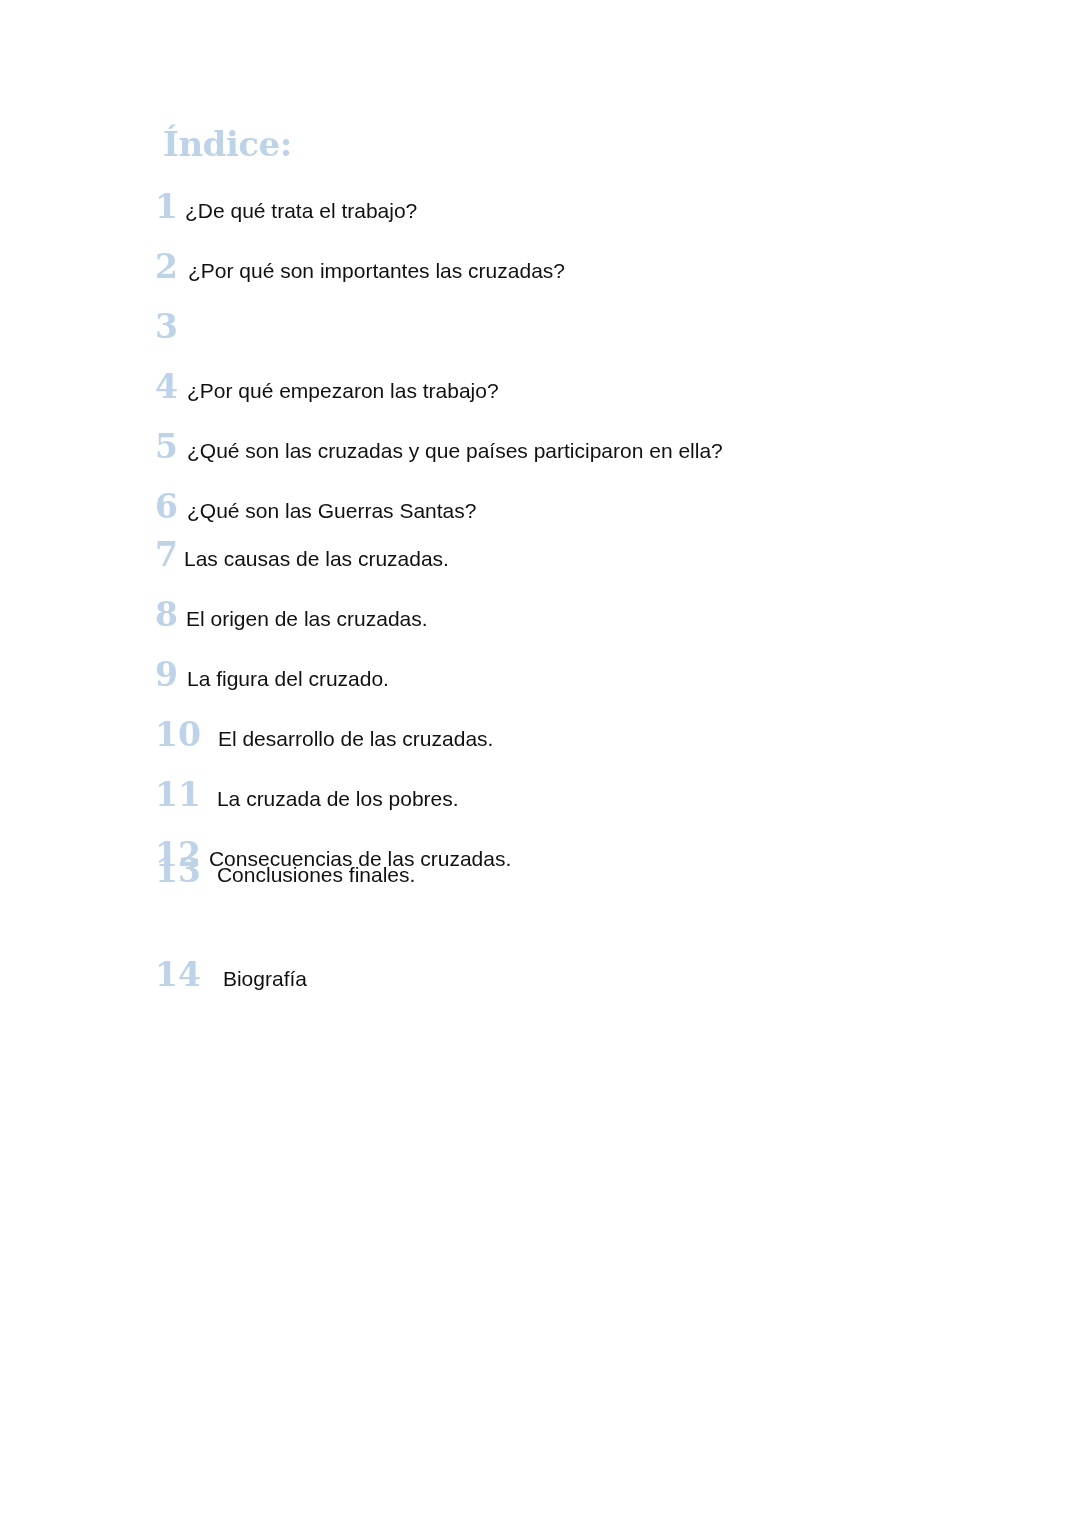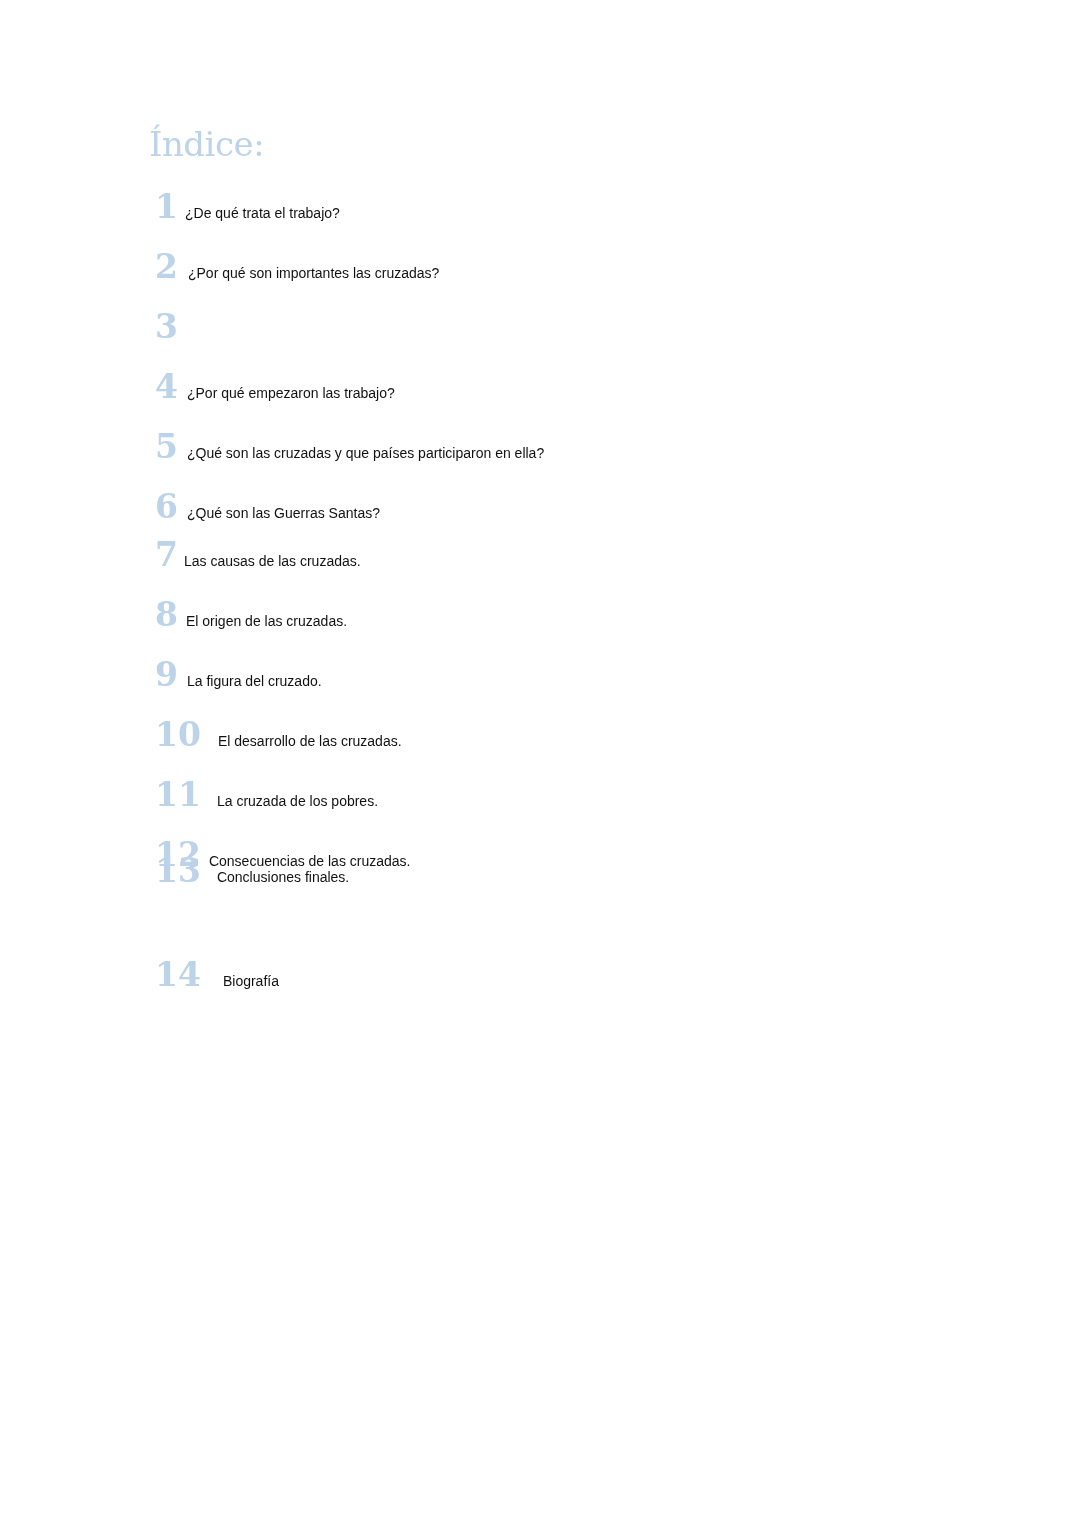--- a/index.html
+++ b/index.html
@@ -1,30 +1,30 @@
 <!DOCTYPE html>
 <html><head>
   <meta charset="utf-8">
   <style>
     html, body { margin: 0; padding: 0; background: #ffffff; }
     body { width: 1080px; height: 1527px; position: relative; overflow: hidden; }
     .page { position: absolute; left: 0; top: 0; width: 1080px; height: 1527px; background: #fff; }
     .title {
-      position: absolute; left: 149px; top: 124px;
-      font-family: "DejaVu Serif", serif; font-weight: normal;
+      position: absolute; left: 163px; top: 124px;
+      font-family: "DejaVu Serif", serif; font-weight: bold;
       font-size: 34px; letter-spacing: -0.5px;
       color: #bcd3e9;
     }
     .item { position: absolute; left: 155px; display: flex; align-items: baseline; }
     .num {
       font-family: "DejaVu Serif", serif; font-weight: bold;
       font-size: 33px; color: #bcd3e9; line-height: 1;
     }
     .label {
-      font-family: "Liberation Sans", sans-serif; font-size: 14px; color: #111;
+      font-family: "Liberation Sans", sans-serif; font-size: 21px; color: #111;
       white-space: nowrap;
     }
   </style>
 </head>
 <body>
 
 <div class="page">
   <div class="title">Índice:</div>
 
   <div class="item" style="top:190px">

